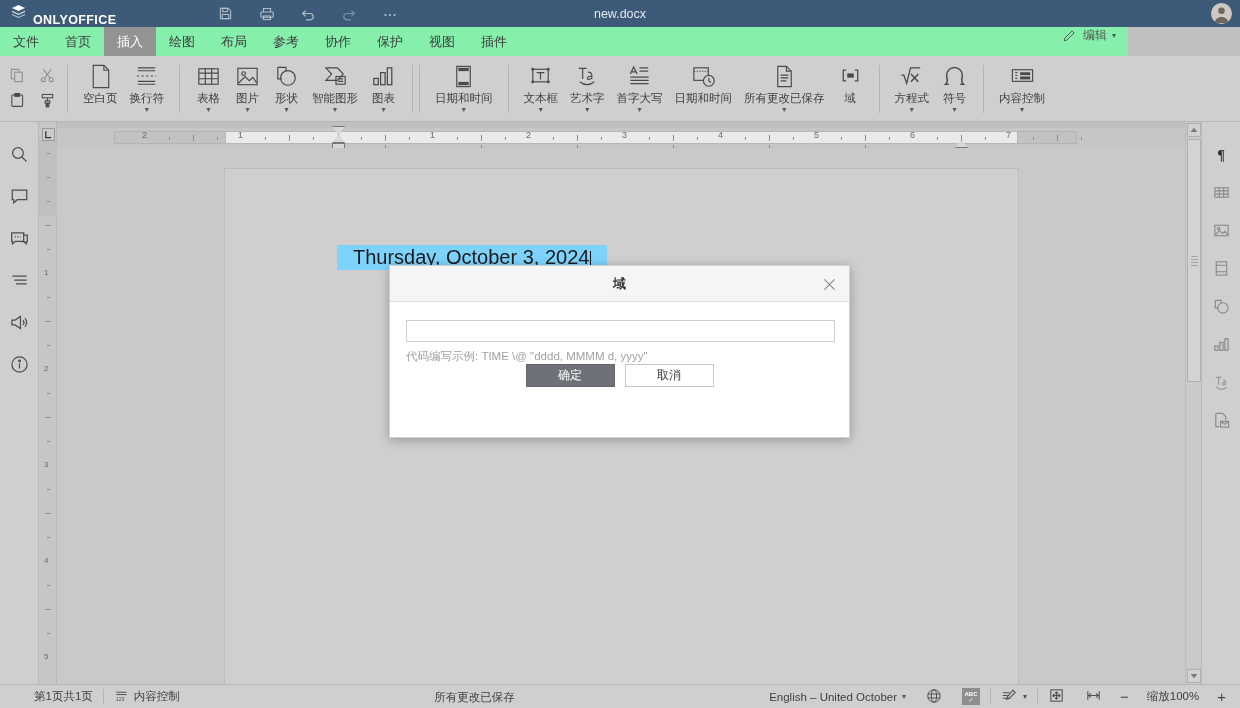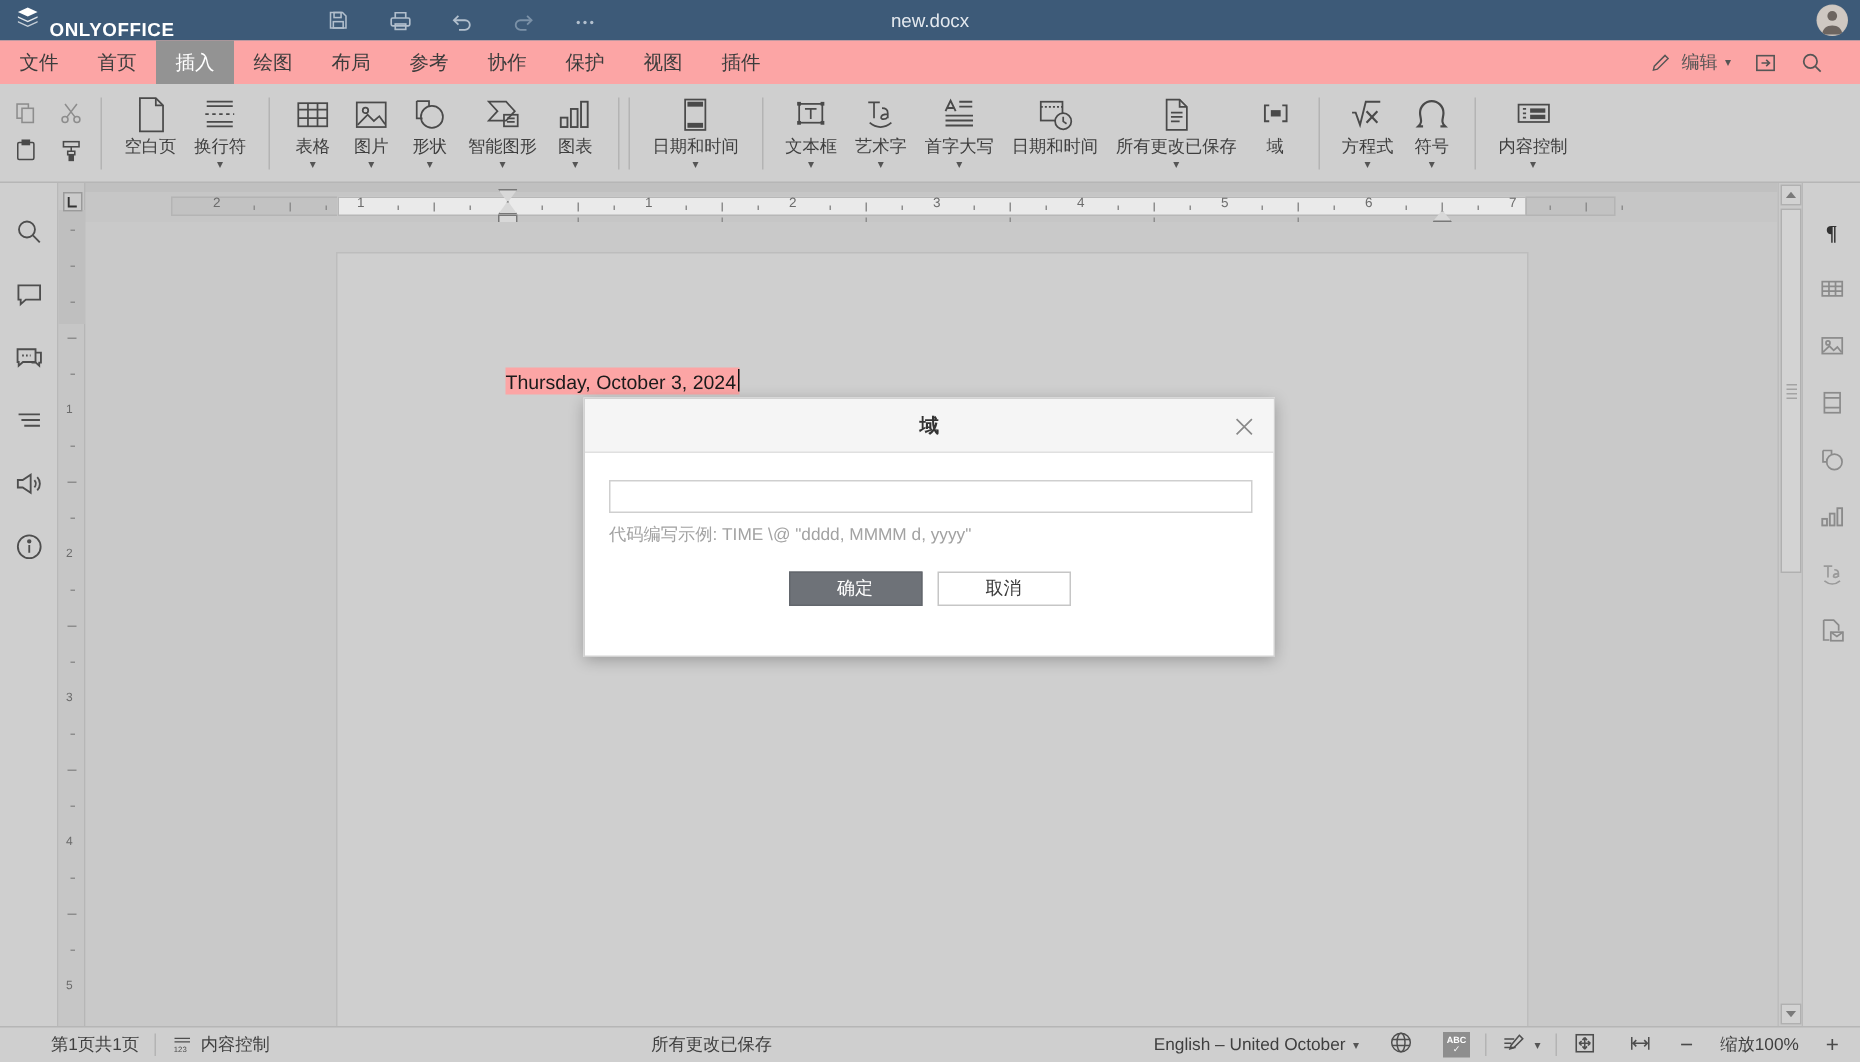--- a/index.html
+++ b/index.html
@@ -27,30 +27,30 @@
     color: #e3e8ee; font-size: 12.5px; pointer-events: none;
   }
   .avatar {
     position: absolute; right: 8px; top: 3px; width: 21px; height: 21px;
     border-radius: 50%; background: #c7c0ba; display: flex; align-items: center; justify-content: center;
     overflow: hidden;
   }
 
   
   .tabrow {
-    position: absolute; left: 0; top: 27px; width: 1240px; height: 29px;
-    background: #fca5a5; display: flex; align-items: stretch;
+    position: absolute; left: 0; top: 27px; width: 1128px; height: 29px;
+    background: #86efac; display: flex; align-items: stretch;
   }
   .tab {
     display: flex; align-items: center; padding: 0 13px;
     font-size: 13px; color: #3c3c3c; cursor: default;
   }
   .tab.active { background: #939393; color: #ffffff; }
   .tabrow-right {
-    margin-left: auto; display: flex; align-items: center; gap: 14px; padding-right: 24px;
+    margin-left: auto; display: flex; align-items: center; gap: 14px; padding-right: 12px; flex-direction: column;
   }
   .edit-mode { display: flex; align-items: center; gap: 5px; font-size: 12px; color: #555; }
   .mini-ico { width: 17px; height: 17px; display: flex; align-items: center; justify-content: center; }
 
   
   .ribbon {
     position: absolute; left: 0; top: 56px; width: 1240px; height: 66px;
     background: #cfcfcf; display: flex; align-items: flex-start;
     border-bottom: 1px solid #b6b6b6;
   }
@@ -131,23 +131,23 @@
   .canvas {
     position: absolute; left: 57px; top: 148px; width: 1128px; height: 536px;
     background: #c9c9c9; overflow: hidden;
   }
   .page {
     position: absolute; left: 168px; top: 21px; width: 793px; height: 1000px;
     background: #cfcfcf; box-shadow: 0 0 0 1px #bdbdbd;
   }
   .doc-line {
     position: absolute; left: 112px; top: 76px;
-    font-size: 13px; color: #1b1b1b;
-    background: #fca5a5;
-    padding: 1px 0;
+    font-size: 20px; color: #1b1b1b;
+    background: #7dd3fc;
+    padding: 1px 16px;
     white-space: nowrap;
     font-family: "Liberation Sans", sans-serif;
   }
   .caret-bar {
     display: inline-block; width: 1px; height: 15px; background: #111;
     vertical-align: -2px; margin-left: 1px;
   }
 
   
   .vscroll {
@@ -202,21 +202,21 @@
     color: #8a8a8a; font-size: 17px; line-height: 17px;
   }
   .modal-body { padding: 18px 16px 0 16px; }
   .field-label { font-size: 12px; color: #3a3a3a; font-weight: bold; margin-bottom: 8px; }
   .field-input {
     width: 429px; height: 22px; border: 1px solid #cfcfcf; background: #fff;
     font-size: 12px; color: #333; padding: 0 6px; outline: none;
     font-family: "Liberation Sans", sans-serif;
   }
   .field-hint { font-size: 11.5px; color: #a2a2a2; margin-top: 7px; }
-  .modal-actions { display: flex; justify-content: center; gap: 10px; margin-top: 17px; }
+  .modal-actions { display: flex; justify-content: center; gap: 10px; }
   .btn {
     width: 89px; height: 23px; font-size: 12px;
     display: flex; align-items: center; justify-content: center; cursor: default;
     font-family: "Liberation Sans", sans-serif;
   }
   .btn-primary { background: #6e7278; color: #ffffff; border: 1px solid #63676d; }
   .btn-secondary { background: #ffffff; color: #3a3a3a; border: 1px solid #c6c6c6; }
 </style>
 </head>
 <body>

